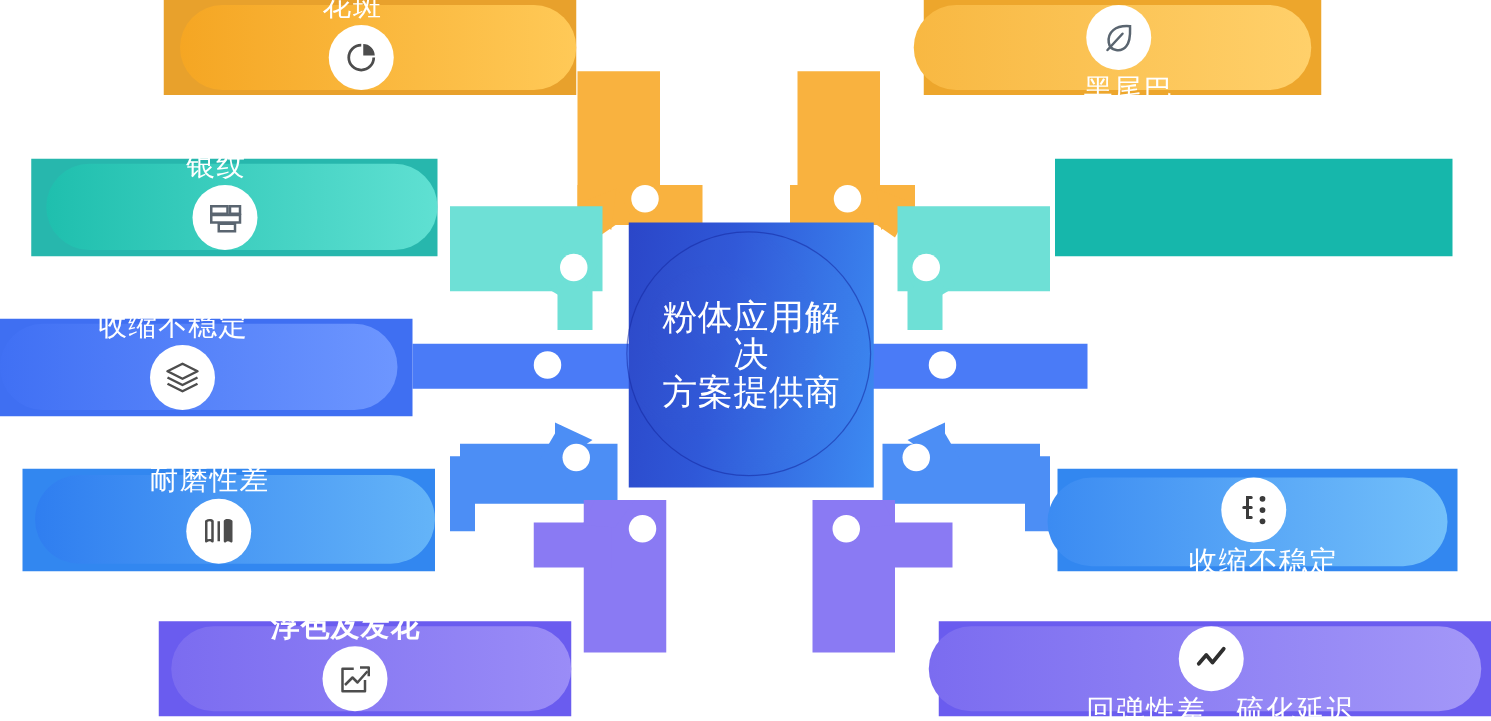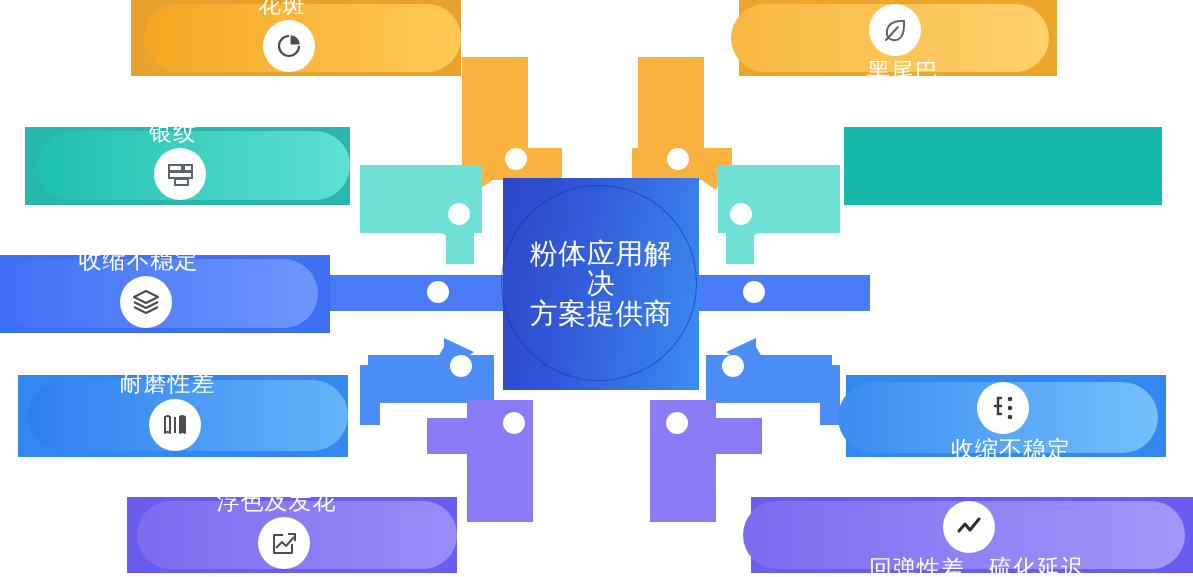--- a/index.html
+++ b/index.html
@@ -186,21 +186,21 @@
       <span class="icon-badge">
         <svg width="32" height="32" viewBox="0 0 32 32" fill="none" stroke="#4d4d4d" stroke-width="2" stroke-linejoin="round">
           <path d="M6 8c3-2 5 0 5 0v16s-2-2-5 0V8z"></path>
           <path d="M26 8c-3-2-5 0-5 0v16s2-2 5 0V8z" fill="#4d4d4d"></path>
           <line x1="16" y1="8" x2="16" y2="24"></line>
         </svg>
       </span>
     </div>
   </div>
 
-  <div class="pill-wrap" style="left:127px;top:497px;width:330px;height:80px;">
+  <div class="pill-wrap" style="left:127px;top:497px;width:330px;height:80px;font-weight:bold;">
     <div class="pill-back" style="left:0;top:0;width:330px;height:76px;background:#6a5cef;"></div>
     <div class="pill left" style="left:10px;top:4px;width:320px;height:68px;background:linear-gradient(90deg,#7b6cf0,#9a8cf7);">
       <span class="pill-text">浮色及发花</span>
       <span class="icon-badge">
         <svg width="32" height="32" viewBox="0 0 32 32" fill="none" stroke="#4d4d4d" stroke-width="2" stroke-linejoin="round">
           <path d="M24 17v9H6V8h9"></path>
           <polyline points="8,21 14,15 18,19 26,10"></polyline>
           <polyline points="20,7 27,7 27,14"></polyline>
         </svg>
       </span>

